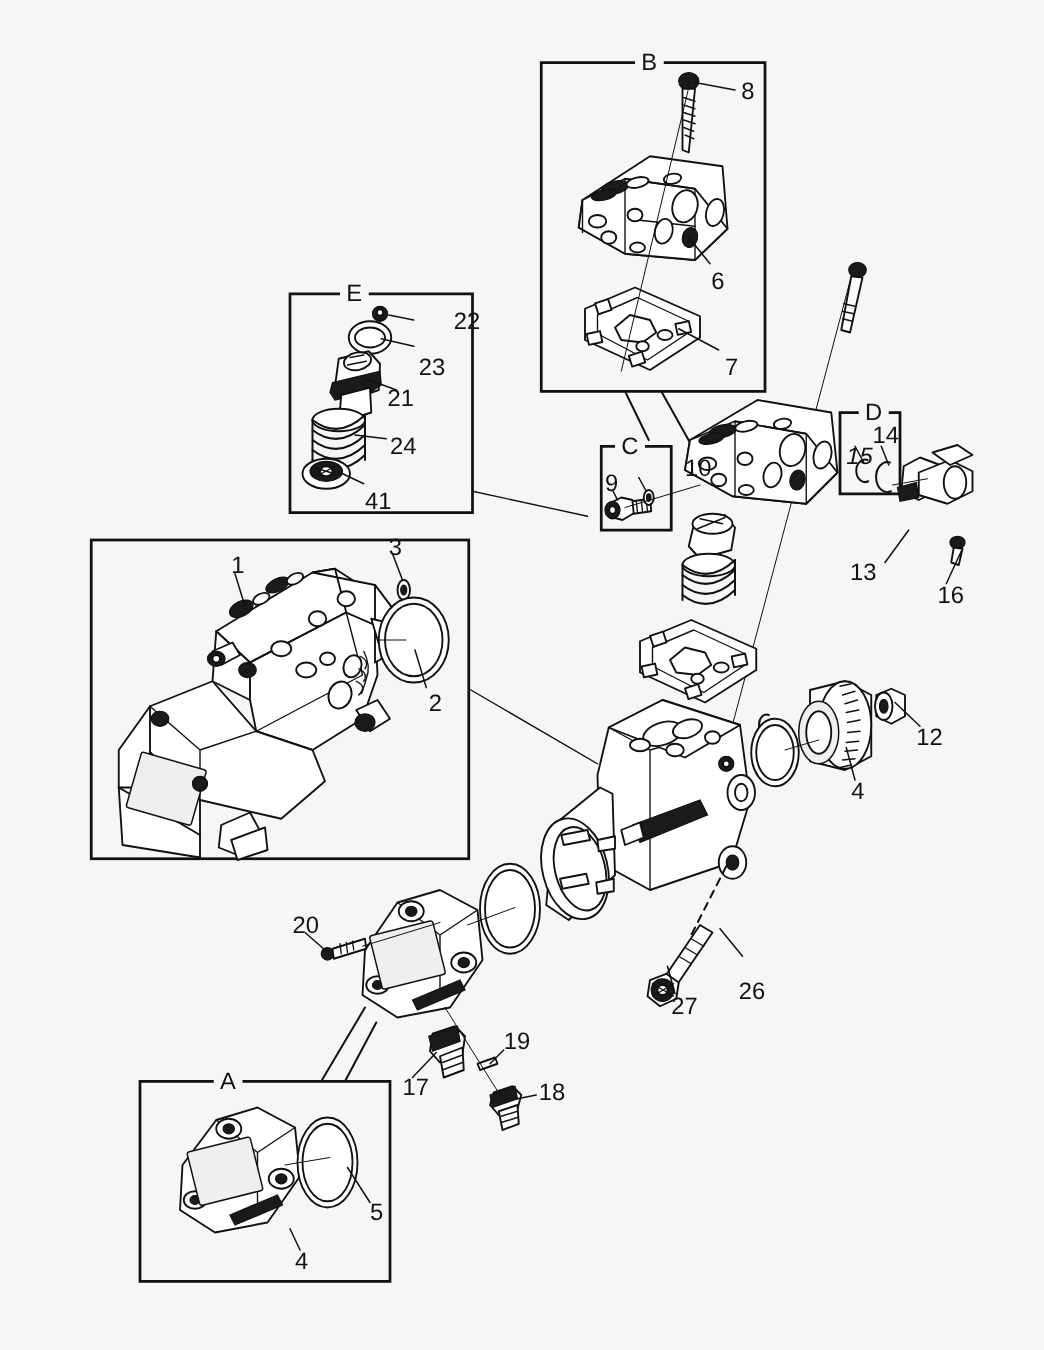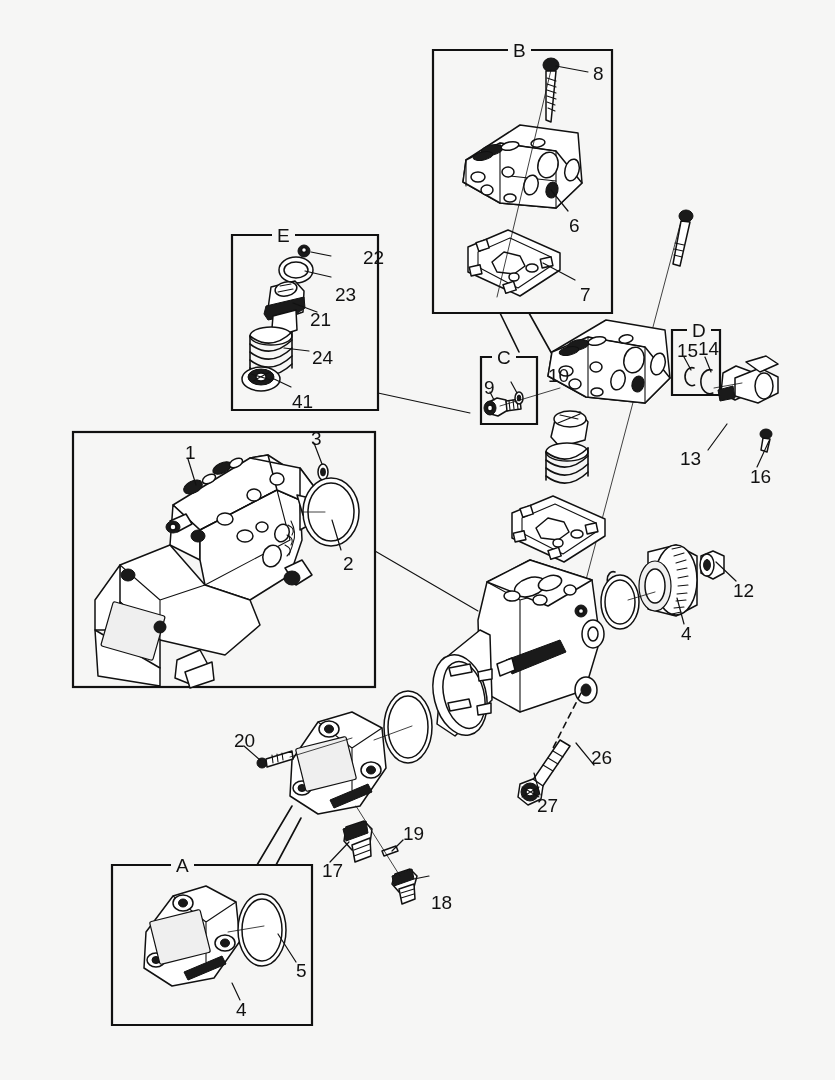--- a/index.html
+++ b/index.html
@@ -478,28 +478,28 @@
   <div class="lbl" style="left:335px;top:248px;margin-left:28px;">22</div>
   <div class="lbl" style="left:335px;top:272px;margin-top:13px;">23</div>
   <div class="lbl" style="left:310px;top:310px;">21</div>
   <div class="lbl" style="left:312px;top:348px;">24</div>
   <div class="lbl" style="left:292px;top:392px;">41</div>
   <div class="lbl" style="left:185px;top:443px;">1</div>
   <div class="lbl" style="left:311px;top:429px;">3</div>
   <div class="lbl" style="left:343px;top:554px;">2</div>
   <div class="lbl" style="left:484px;top:378px;">9</div>
   <div class="lbl" style="left:502px;top:366px;margin-left:46px;">10</div>
-  <div class="lbl" style="left:677px;top:341px;">15</div>
+  <div class="lbl" style="left:677px;top:356px;font-style:italic;">15</div>
   <div class="lbl" style="left:698px;top:339px;">14</div>
   <div class="lbl" style="left:680px;top:449px;">13</div>
   <div class="lbl" style="left:750px;top:467px;">16</div>
   <div class="lbl" style="left:733px;top:581px;">12</div>
   <div class="lbl" style="left:681px;top:624px;">4</div>
-  <div class="lbl" style="left:591px;top:748px;text-align:center;">26</div>
+  <div class="lbl" style="left:591px;top:784px;text-align:center;">26</div>
   <div class="lbl" style="left:537px;top:796px;">27</div>
   <div class="lbl" style="left:234px;top:731px;">20</div>
   <div class="lbl" style="left:322px;top:861px;">17</div>
   <div class="lbl" style="left:403px;top:824px;">19</div>
-  <div class="lbl" style="left:431px;top:865px;margin-top:28px;">18</div>
+  <div class="lbl" style="left:431px;top:865px;">18</div>
   <div class="lbl" style="left:236px;top:1000px;">4</div>
   <div class="lbl" style="left:296px;top:961px;">5</div>
 
 </div>
 
 </body></html>

